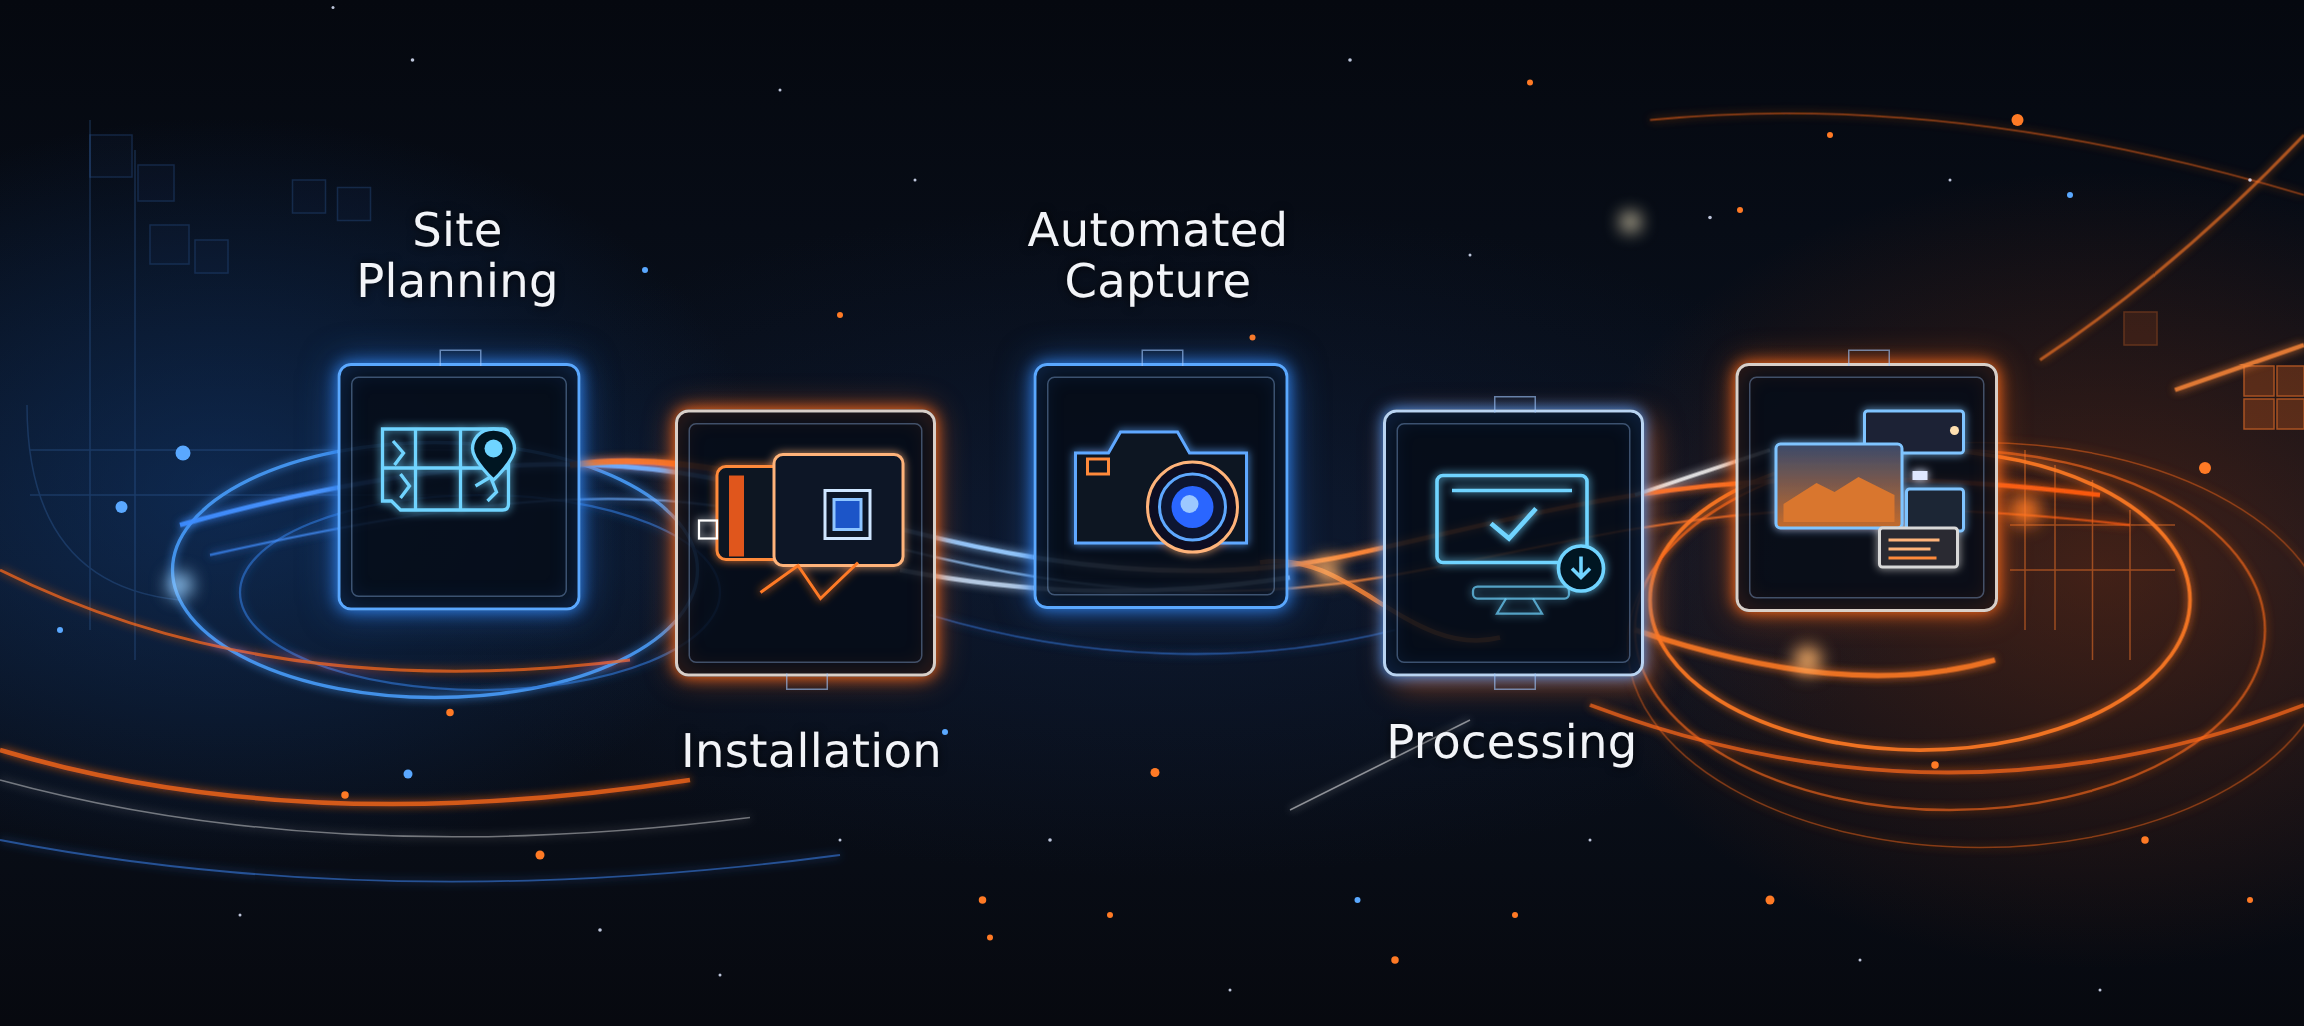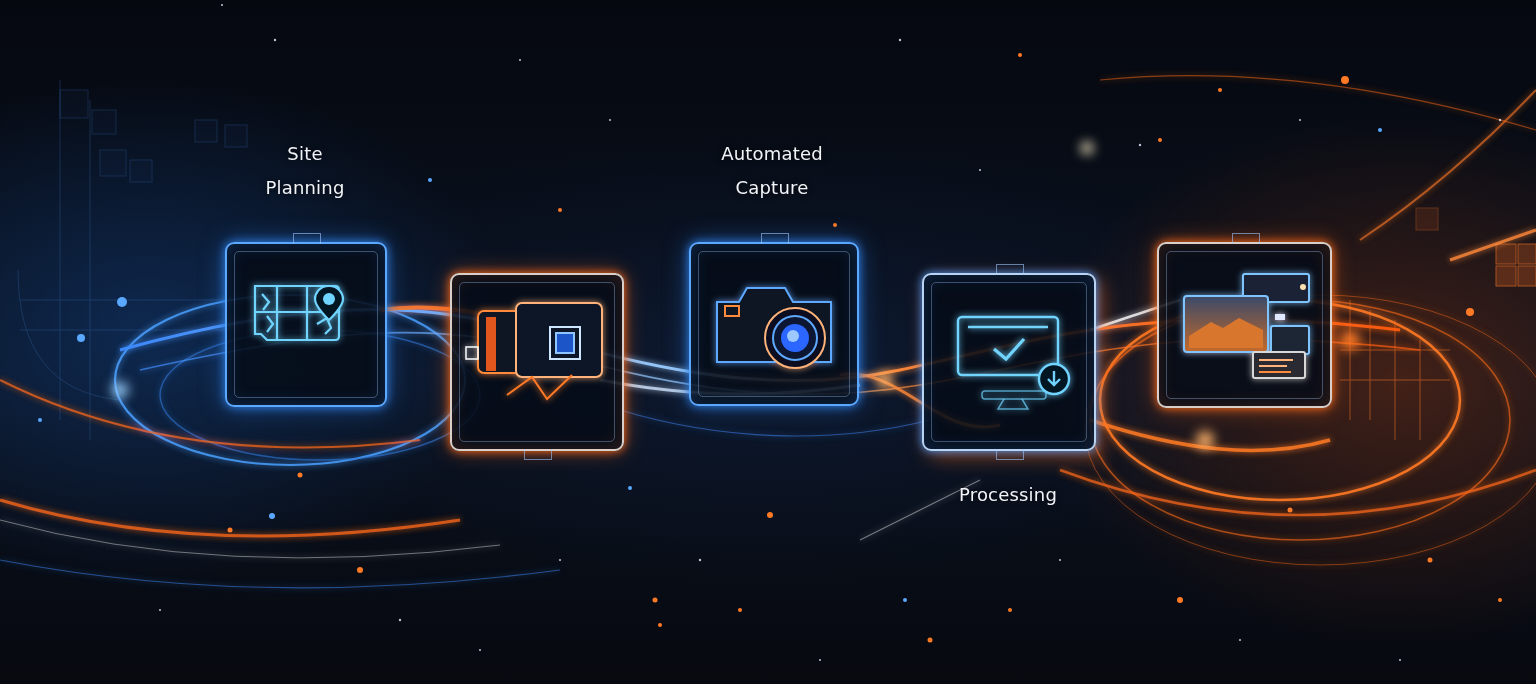--- a/index.html
+++ b/index.html
@@ -11,21 +11,21 @@
   .stage {
     position: relative; width: 1536px; height: 684px; overflow: hidden;
     background:
       radial-gradient(ellipse 520px 360px at 150px 330px, rgba(20,70,140,0.45), transparent 70%),
       radial-gradient(ellipse 520px 380px at 1400px 380px, rgba(150,55,10,0.40), transparent 70%),
       radial-gradient(ellipse 700px 300px at 770px 360px, rgba(20,40,80,0.35), transparent 75%),
       linear-gradient(180deg, #05080f 0%, #0a1220 55%, #07090f 100%);
   }
   svg.bg { position: absolute; left: 0; top: 0; }
   .label {
-    position: absolute; color: #f2f4f8; font-size: 18px; line-height: 34px;
+    position: absolute; color: #f2f4f8; font-size: 31px; line-height: 34px;
     text-align: center; font-weight: 400; letter-spacing: 0.2px;
     text-shadow: 0 0 6px rgba(0,0,0,0.8);
     white-space: pre-line;
   }
   .card {
     position: absolute; border-radius: 9px;
     background: rgba(6,12,24,0.88);
   }
   .card .inner {
     position: absolute; left: 7px; top: 7px; right: 7px; bottom: 7px;
@@ -191,20 +191,21 @@
         <circle cx="160" cy="610" r="1"></circle>
         <circle cx="480" cy="650" r="1"></circle>
       <circle cx="820" cy="660" r="1"></circle>
         <circle cx="1400" cy="660" r="1"></circle>
         <circle cx="560" cy="560" r="1"></circle>
     </g>
   </svg>
 
   <div class="label" style="left:205px; top:137px; width:200px;">Site
 Planning</div>
+  <div class="label" style="left:431px; top:484px; width:220px;">Installation</div>
   <div class="label" style="left:662px; top:137px; width:220px;">Automated
 Capture</div>
   <div class="label" style="left:898px; top:478px; width:220px;">Processing</div>
 
   <div class="card blue" style="left:225px; top:242px; width:158px; height:161px;">
     <div class="inner"></div>
     <div class="tab-top"></div>
     <svg class="icon" width="158" height="161" viewBox="0 0 158 161">
       <g fill="none" stroke="#6fd4ff" stroke-width="2.2" filter="url(#glow)">
         <path d="M28 42 H108 Q112 42 112 46 V92 Q112 96 108 96 H40 L34 90 H28 Z"></path>

